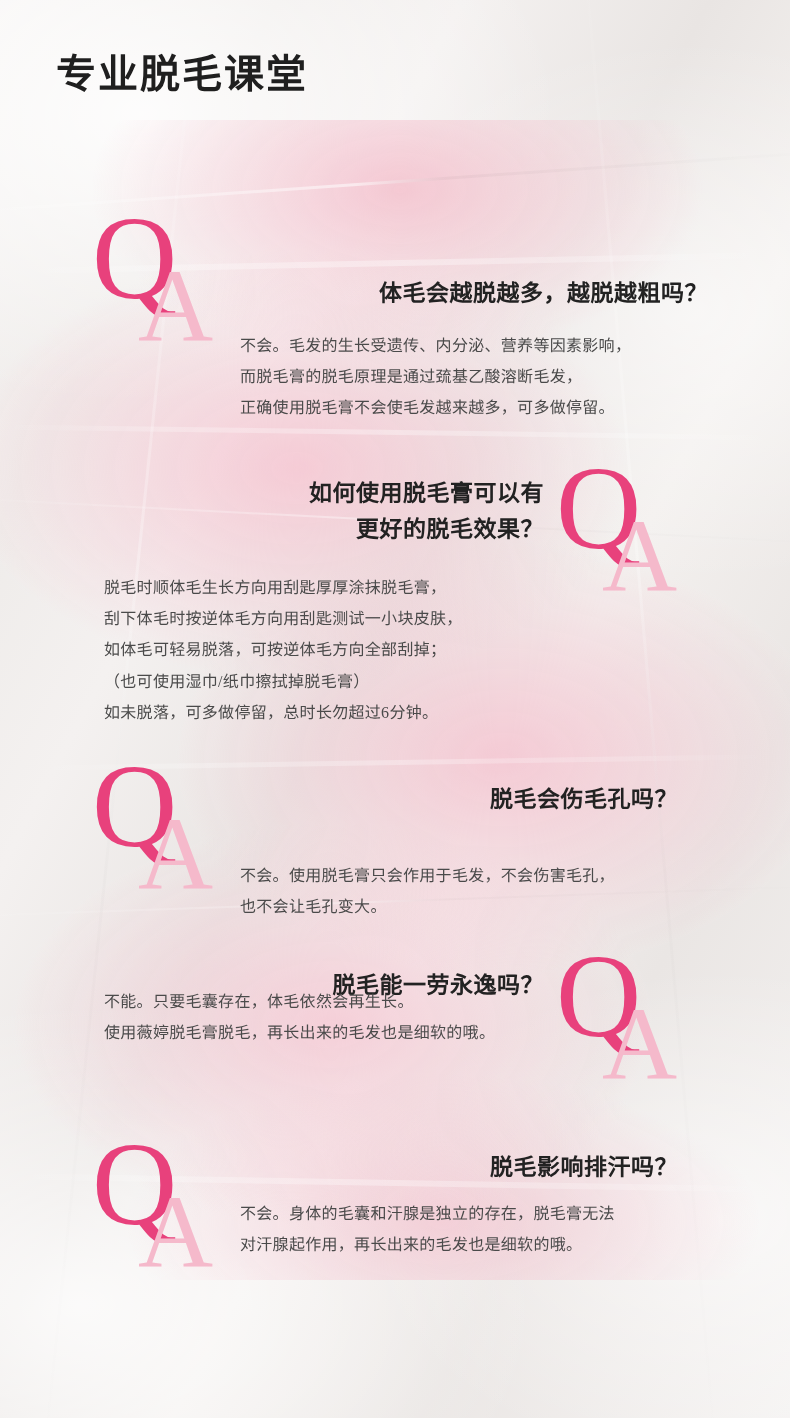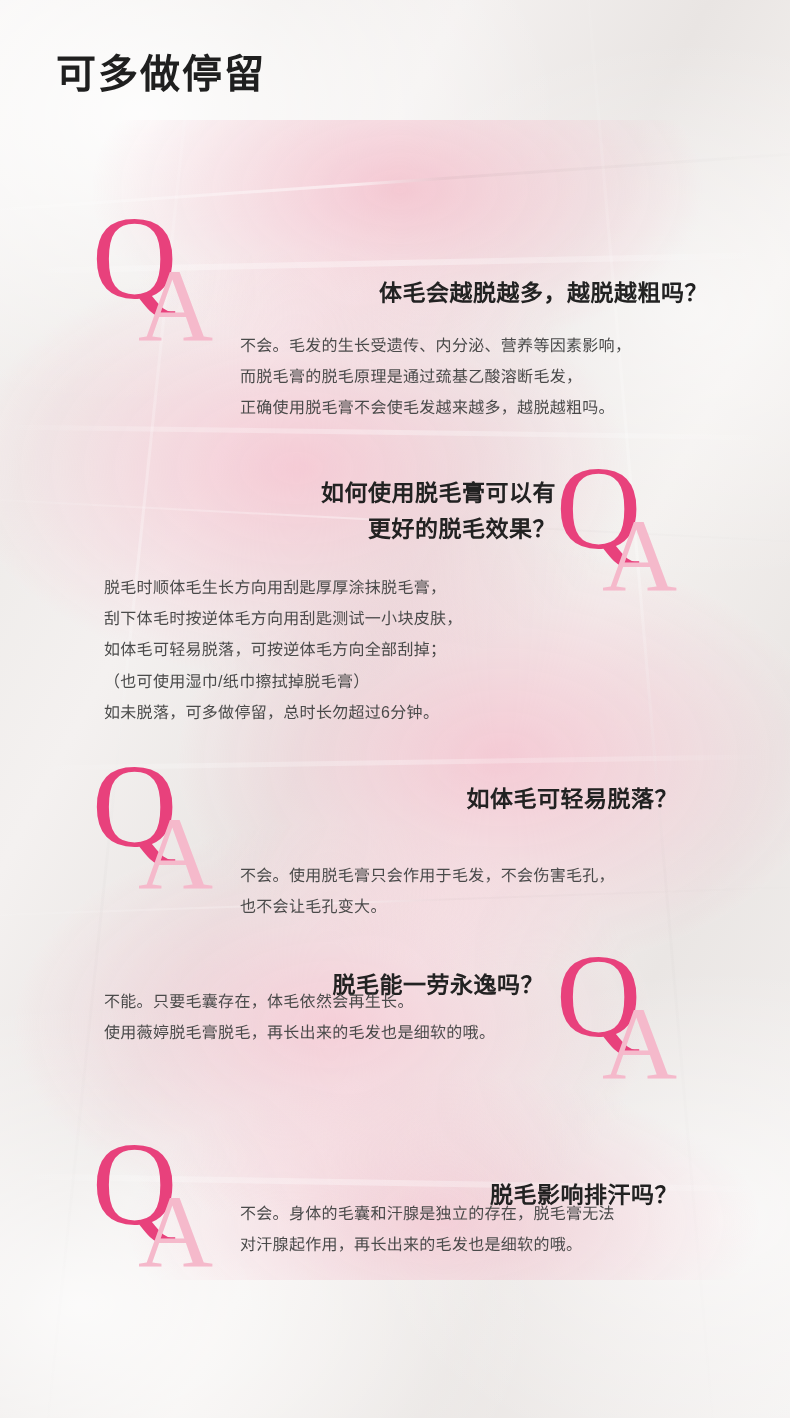--- a/index.html
+++ b/index.html
@@ -140,70 +140,70 @@
   <div class="crease c1"></div>
   <div class="crease c2"></div>
   <div class="crease c3"></div>
   <div class="crease c4"></div>
   <div class="crease c5"></div>
   <div class="wash-streak s1"></div>
   <div class="wash-streak s2"></div>
   <div class="wash-streak s3"></div>
   <div class="wash-streak s4"></div>
 
-  <div class="title">可多做停留</div>
+  <div class="title">专业脱毛课堂</div>
 
   <div class="qa-block">
     <div class="qa-mark" style="left:92px; top:200px;">
       <span class="q-letter">Q</span>
       <span class="a-letter">A</span>
     </div>
     <div class="qa-question" style="left:238px; top:276px; width:470px;">体毛会越脱越多，越脱越粗吗？</div>
     <div class="qa-answer" style="left:240px; top:330px; width:470px;">不会。毛发的生长受遗传、内分泌、营养等因素影响，
 而脱毛膏的脱毛原理是通过巯基乙酸溶断毛发，
-正确使用脱毛膏不会使毛发越来越多，越脱越粗吗。</div>
+正确使用脱毛膏不会使毛发越来越多，可多做停留。</div>
   </div>
 
   <div class="qa-block">
     <div class="qa-mark" style="left:556px; top:450px;">
       <span class="q-letter">Q</span>
       <span class="a-letter">A</span>
     </div>
-    <div class="qa-question" style="left:104px; top:476px; width:440px;margin-left:12px;">如何使用脱毛膏可以有
+    <div class="qa-question" style="left:104px; top:476px; width:440px;">如何使用脱毛膏可以有
 更好的脱毛效果？</div>
-    <div class="qa-answer" style="left:104px; top:572px; width:480px;">脱毛时顺体毛生长方向用刮匙厚厚涂抹脱毛膏，
+    <div class="qa-answer" style="left:104px; top:572px; width:480px;font-family:Liberation Serif, serif;">脱毛时顺体毛生长方向用刮匙厚厚涂抹脱毛膏，
 刮下体毛时按逆体毛方向用刮匙测试一小块皮肤，
 如体毛可轻易脱落，可按逆体毛方向全部刮掉；
 （也可使用湿巾/纸巾擦拭掉脱毛膏）
 如未脱落，可多做停留，总时长勿超过6分钟。</div>
   </div>
 
   <div class="qa-block">
     <div class="qa-mark" style="left:92px; top:748px;">
       <span class="q-letter">Q</span>
       <span class="a-letter">A</span>
     </div>
-    <div class="qa-question" style="left:238px; top:782px; width:440px;">如体毛可轻易脱落？</div>
+    <div class="qa-question" style="left:238px; top:782px; width:440px;">脱毛会伤毛孔吗？</div>
     <div class="qa-answer" style="left:240px; top:860px; width:470px;">不会。使用脱毛膏只会作用于毛发，不会伤害毛孔，
 也不会让毛孔变大。</div>
   </div>
 
   <div class="qa-block">
     <div class="qa-mark" style="left:556px; top:938px;">
       <span class="q-letter">Q</span>
       <span class="a-letter">A</span>
     </div>
     <div class="qa-question" style="left:104px; top:968px; width:440px;">脱毛能一劳永逸吗？</div>
     <div class="qa-answer" style="left:104px; top:986px; width:480px;">不能。只要毛囊存在，体毛依然会再生长。
 使用薇婷脱毛膏脱毛，再长出来的毛发也是细软的哦。</div>
   </div>
 
   <div class="qa-block">
     <div class="qa-mark" style="left:92px; top:1126px;">
       <span class="q-letter">Q</span>
       <span class="a-letter">A</span>
     </div>
-    <div class="qa-question" style="left:238px; top:1150px; width:440px;margin-top:28px;">脱毛影响排汗吗？</div>
+    <div class="qa-question" style="left:238px; top:1150px; width:440px;">脱毛影响排汗吗？</div>
     <div class="qa-answer" style="left:240px; top:1198px; width:480px;">不会。身体的毛囊和汗腺是独立的存在，脱毛膏无法
 对汗腺起作用，再长出来的毛发也是细软的哦。</div>
   </div>
 
 </div>
 
 </body></html>

